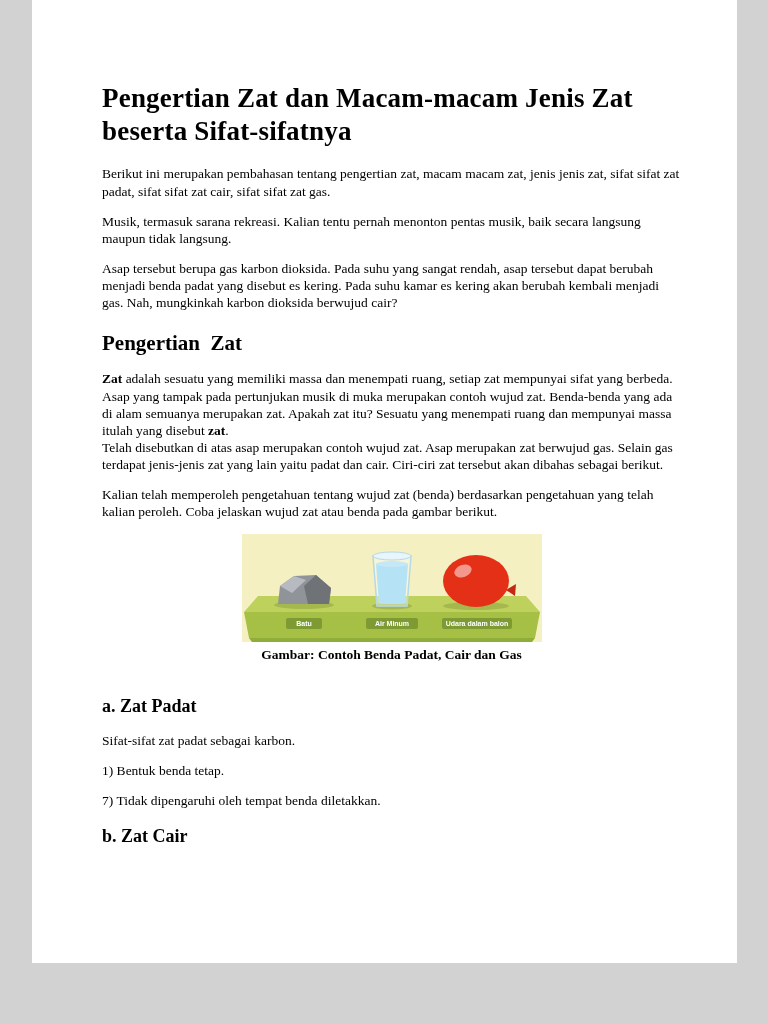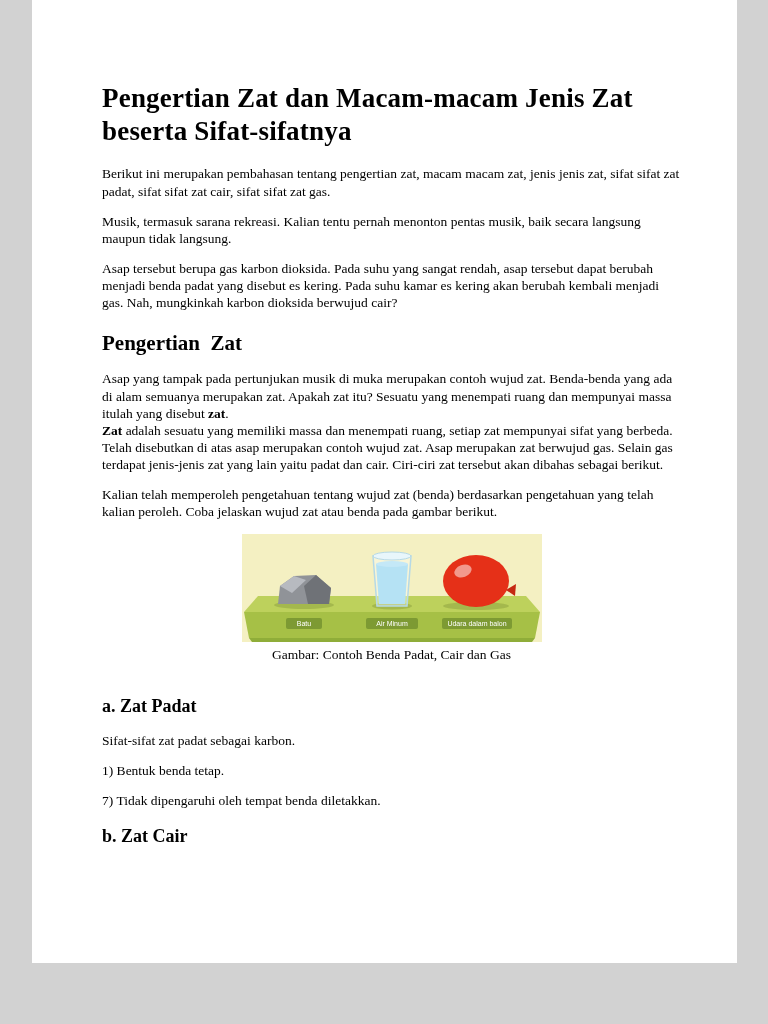--- a/index.html
+++ b/index.html
@@ -48,20 +48,21 @@
   h4.minor-heading {
     font-size:18px;
     font-weight:bold;
     margin:17px 0 15px;
   }
   h4.first-minor { margin-top:33px; }
   figure.fig {
     width:300px;
     margin:2px auto 0;
     text-align:center;
+    font-weight:bold;
   }
   .fig-svg { display:block; width:300px; height:108px; }
   figcaption.fig-caption {
     font-size:13.5px;
     margin-top:5px;
     text-align:center;
   }
   
   .fig-bg      { fill: var(--fig-bg, #f4f0c2); }
   .shelf-top   { fill: var(--shelf-top, #bdd15c); }
@@ -94,22 +95,22 @@
 
     <h1 class="doc-title">Pengertian Zat dan Macam-macam Jenis Zat beserta Sifat-sifatnya</h1>
 
     <p class="body">Berikut ini merupakan pembahasan tentang pengertian zat, macam macam zat, jenis jenis zat, sifat sifat zat padat, sifat sifat zat cair, sifat sifat zat gas.</p>
     <p class="body">Musik, termasuk sarana rekreasi. Kalian tentu pernah menonton pentas musik, baik secara langsung maupun tidak langsung.</p>
     <p class="body">Asap tersebut berupa gas karbon dioksida. Pada suhu yang sangat rendah, asap tersebut dapat berubah menjadi benda padat yang disebut es kering. Pada suhu kamar es kering akan berubah kembali menjadi gas. Nah, mungkinkah karbon dioksida berwujud cair?</p>
 
     <h2 class="section-heading">Pengertian  Zat</h2>
 
     <div class="para-block">
+      <p class="body tight"><strong>Zat</strong><span> adalah sesuatu yang memiliki massa dan menempati ruang, setiap zat mempunyai sifat yang berbeda.</span></p>
       <p class="body tight"><span>Asap yang tampak pada pertunjukan musik di muka merupakan contoh wujud zat. Benda-benda yang ada di alam semuanya merupakan zat. Apakah zat itu? Sesuatu yang menempati ruang dan mempunyai massa itulah yang disebut </span><strong>zat</strong><span>.</span></p>
-      <p class="body tight"><strong>Zat</strong><span> adalah sesuatu yang memiliki massa dan menempati ruang, setiap zat mempunyai sifat yang berbeda.</span></p>
       <p class="body tight">Telah disebutkan di atas asap merupakan contoh wujud zat. Asap merupakan zat berwujud gas. Selain gas terdapat jenis-jenis zat yang lain yaitu padat dan cair. Ciri-ciri zat tersebut akan dibahas sebagai berikut.</p>
     </div>
 
 
     <p class="body">Kalian telah memperoleh pengetahuan tentang wujud zat (benda) berdasarkan pengetahuan yang telah kalian peroleh. Coba jelaskan wujud zat atau benda pada gambar berikut.</p>
 
     <figure class="fig">
       <svg class="fig-svg" viewBox="0 0 300 108" aria-hidden="true">
         <rect class="fig-bg" x="0" y="0" width="300" height="108"></rect>
 

